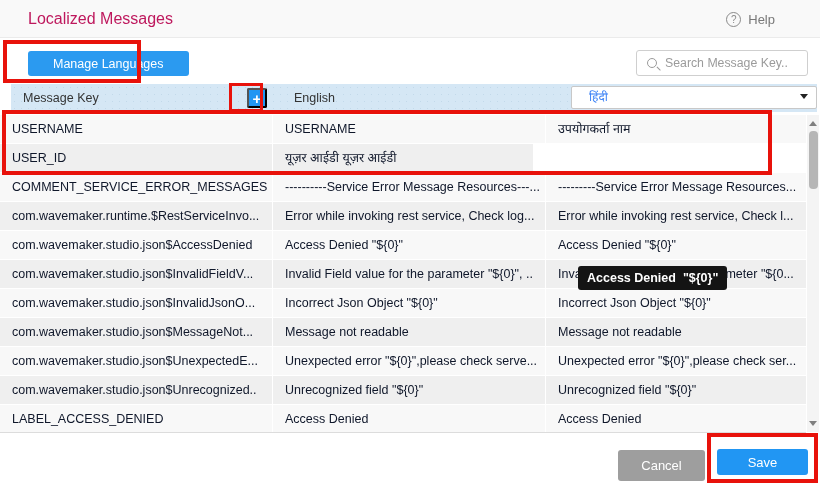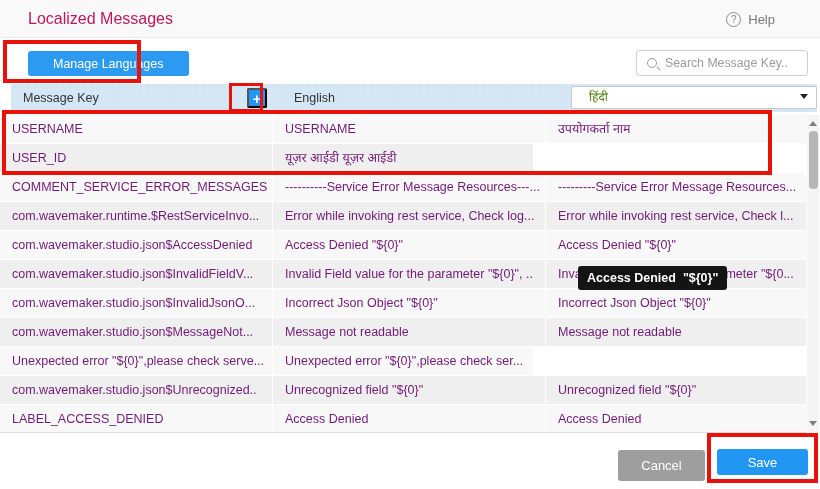--- a/index.html
+++ b/index.html
@@ -22,27 +22,27 @@
   .search-input { border:none; outline:none; background:transparent; font-size:12.3px; color:#555; padding-left:8px; width:130px; font-family:"Liberation Sans",sans-serif; }
   .search-input::placeholder { color:#9b9b9b; }
 
   
   .grid-header { position:absolute; left:11px; top:84px; width:806px; height:28px; background:#d5e7f5;
     background-image:radial-gradient(circle, #c2d9ea 0.8px, transparent 1px); background-size:7px 7px; }
   .col-label { position:absolute; top:0; line-height:28px; font-size:12.5px; color:#333; }
   .col-key-label { left:12px; }
   .col-en-label { left:283px; }
   .add-lang-btn { position:absolute; left:236px; top:4px; width:20px; height:20px; background:#2196f3; border-radius:2px; color:#fff; font-size:15px; line-height:18px; text-align:center; font-weight:bold; padding:0; }
-  .lang-select { position:absolute; left:560px; top:2px; width:246px; height:23px; background:#fff; border:1px solid #c8c8c8; border-radius:2px; font-size:12px; color:#4d7c0f; line-height:21px; padding-left:17px; cursor:pointer; }
+  .lang-select { position:absolute; left:560px; top:2px; width:246px; height:23px; background:#fff; border:1px solid #c8c8c8; border-radius:2px; font-size:12px; color:#3b82f6; line-height:21px; padding-left:17px; cursor:pointer; }
   .select-arrow { position:absolute; right:8px; top:7px; width:0; height:0; border-left:4px solid transparent; border-right:4px solid transparent; border-top:5px solid #222; }
 
   
   .grid-body { position:absolute; left:0; top:115px; width:806px; height:318px; overflow:hidden; border-bottom:1px solid #dcdcdc; background:#fff; }
   .grid-row { display:flex; height:28px; margin-bottom:1px; }
-  .grid-row .cell { height:28px; line-height:28px; font-size:12.5px; color:#701a75; padding-left:12px; overflow:hidden; white-space:nowrap; }
+  .grid-row .cell { height:28px; line-height:28px; font-size:12.5px; color:#0f172a; padding-left:12px; overflow:hidden; white-space:nowrap; }
   .cell-key { width:272px; margin-right:1px; }
   .cell-en  { width:272px; margin-right:1px; }
   .cell-hi  { width:260px; }
   .grid-row.odd  .cell { background:#f8f8f8; }
   .grid-row.even .cell { background:#efefef; }
 
   
   .vscroll { position:absolute; left:807px; top:115px; width:12px; height:317px; background:#f4f4f4; }
   .scroll-up, .scroll-down { position:absolute; left:2px; width:0; height:0; border-left:4px solid transparent; border-right:4px solid transparent; cursor:pointer; }
   .scroll-up { top:6px; border-bottom:5px solid #7f7f7f; }
@@ -134,20 +134,21 @@
       <div class="cell cell-hi">Incorrect Json Object "${0}"</div>
     </div>
 
     <div class="grid-row even">
       <div class="cell cell-key">com.wavemaker.studio.json$MessageNot...</div>
       <div class="cell cell-en">Message not readable</div>
       <div class="cell cell-hi">Message not readable</div>
     </div>
 
     <div class="grid-row odd">
+      <div class="cell cell-key">com.wavemaker.studio.json$UnexpectedE...</div>
       <div class="cell cell-en">Unexpected error "${0}",please check serve...</div>
       <div class="cell cell-hi">Unexpected error "${0}",please check ser...</div>
     </div>
 
     <div class="grid-row even">
       <div class="cell cell-key">com.wavemaker.studio.json$Unrecognized..</div>
       <div class="cell cell-en">Unrecognized field "${0}"</div>
       <div class="cell cell-hi">Unrecognized field "${0}"</div>
     </div>
 

